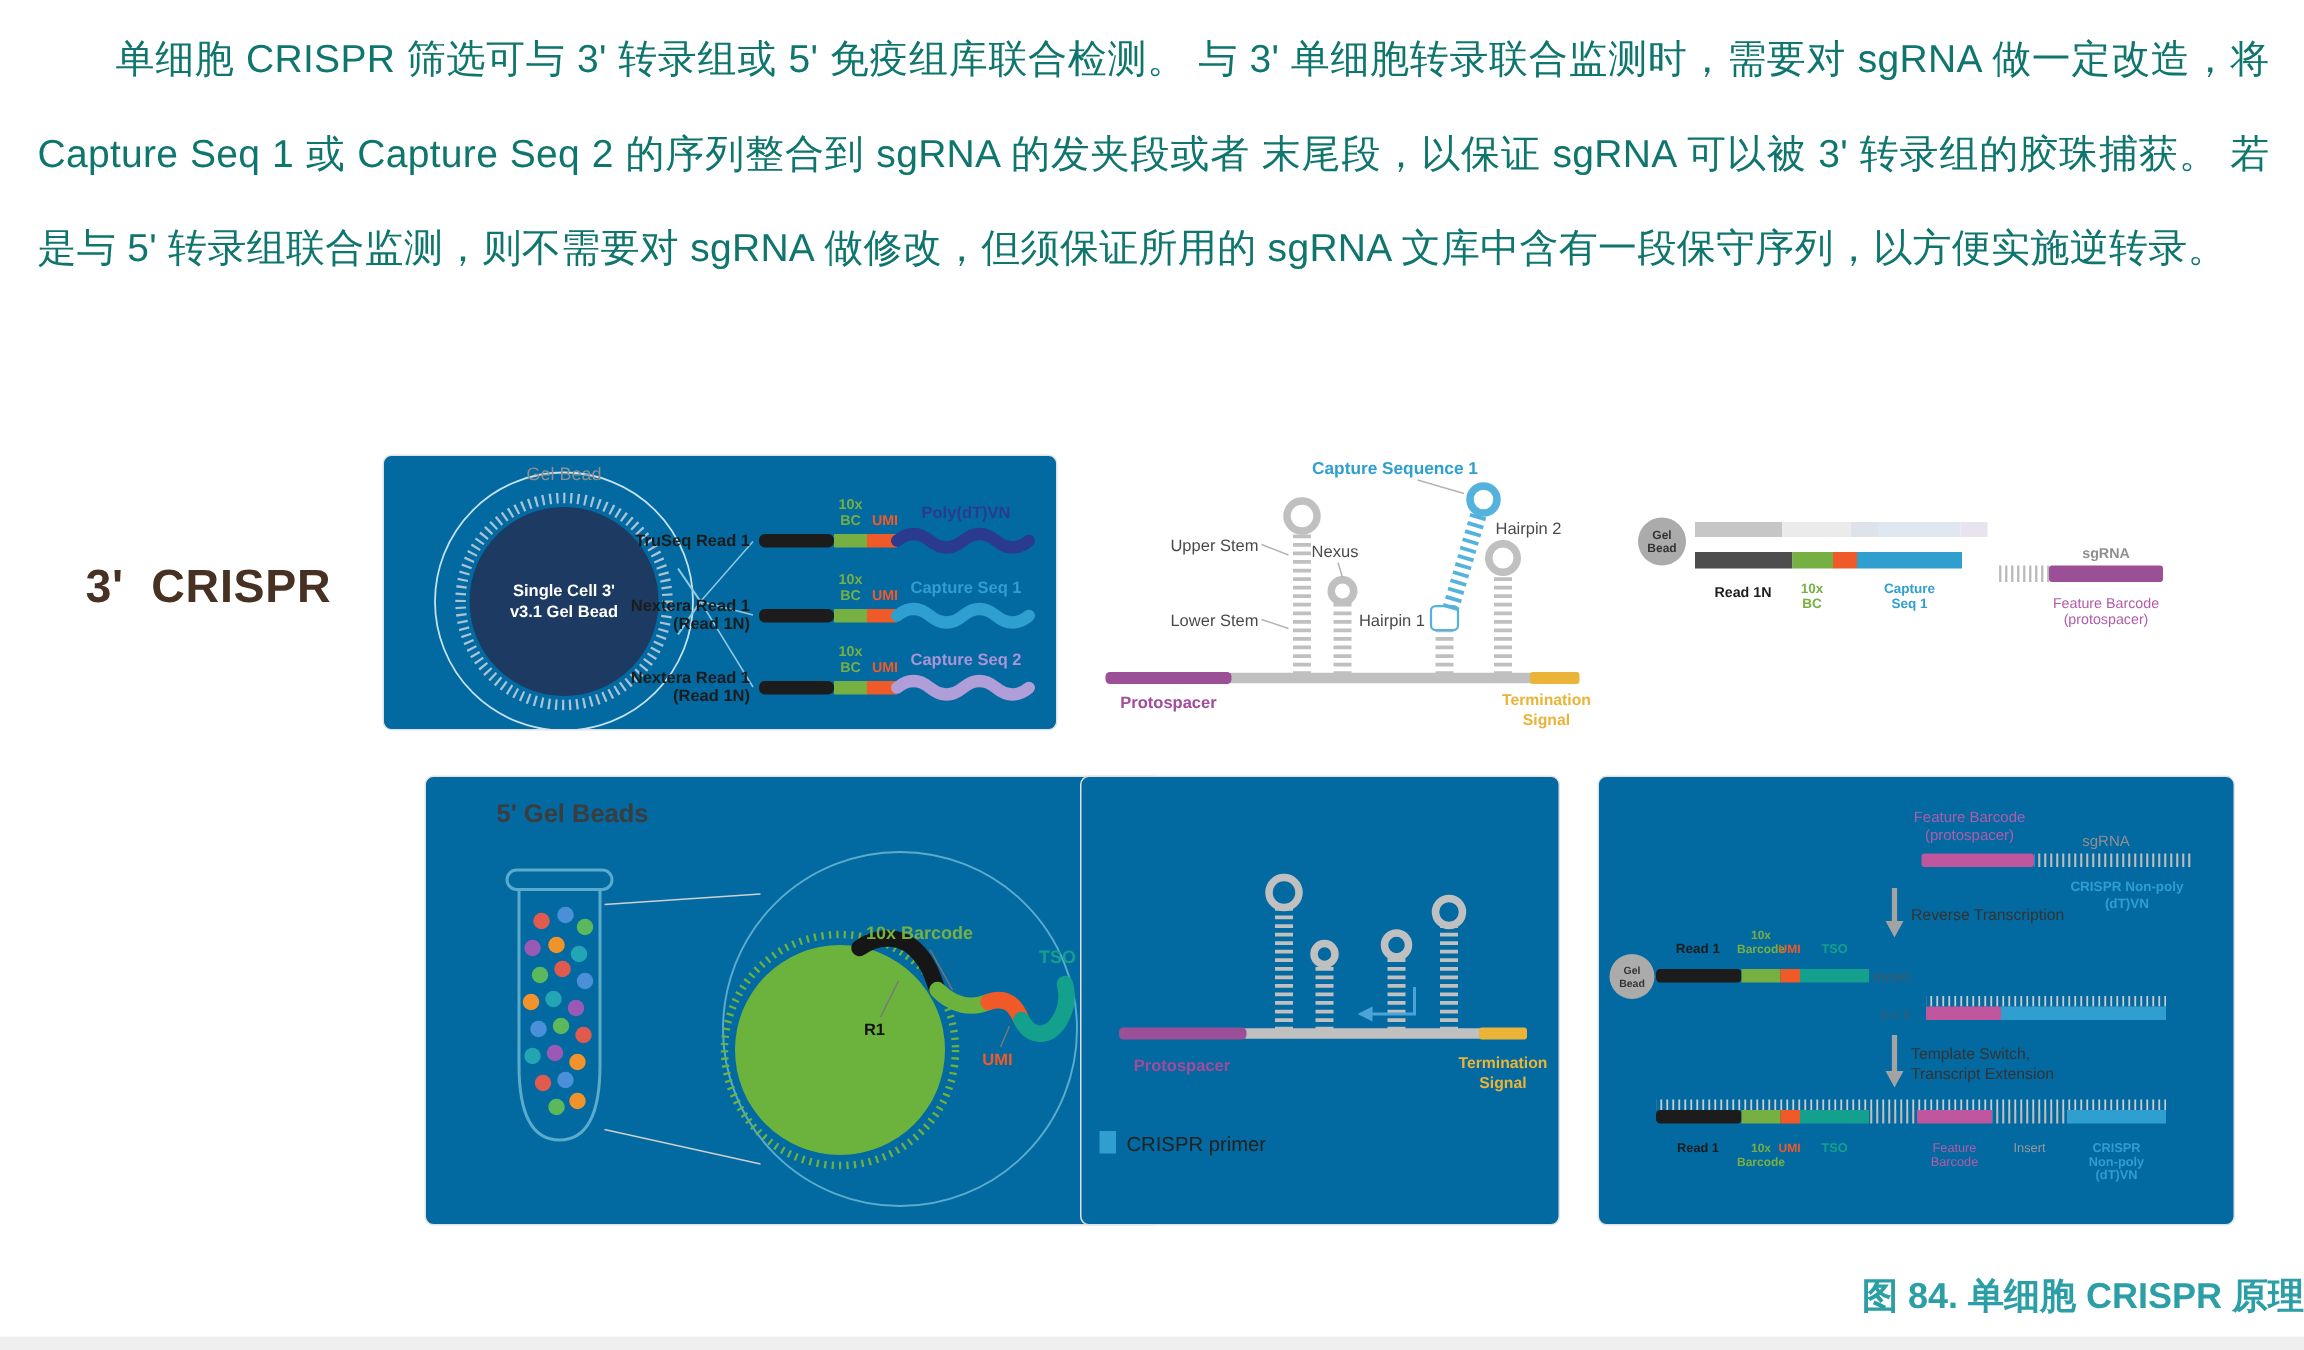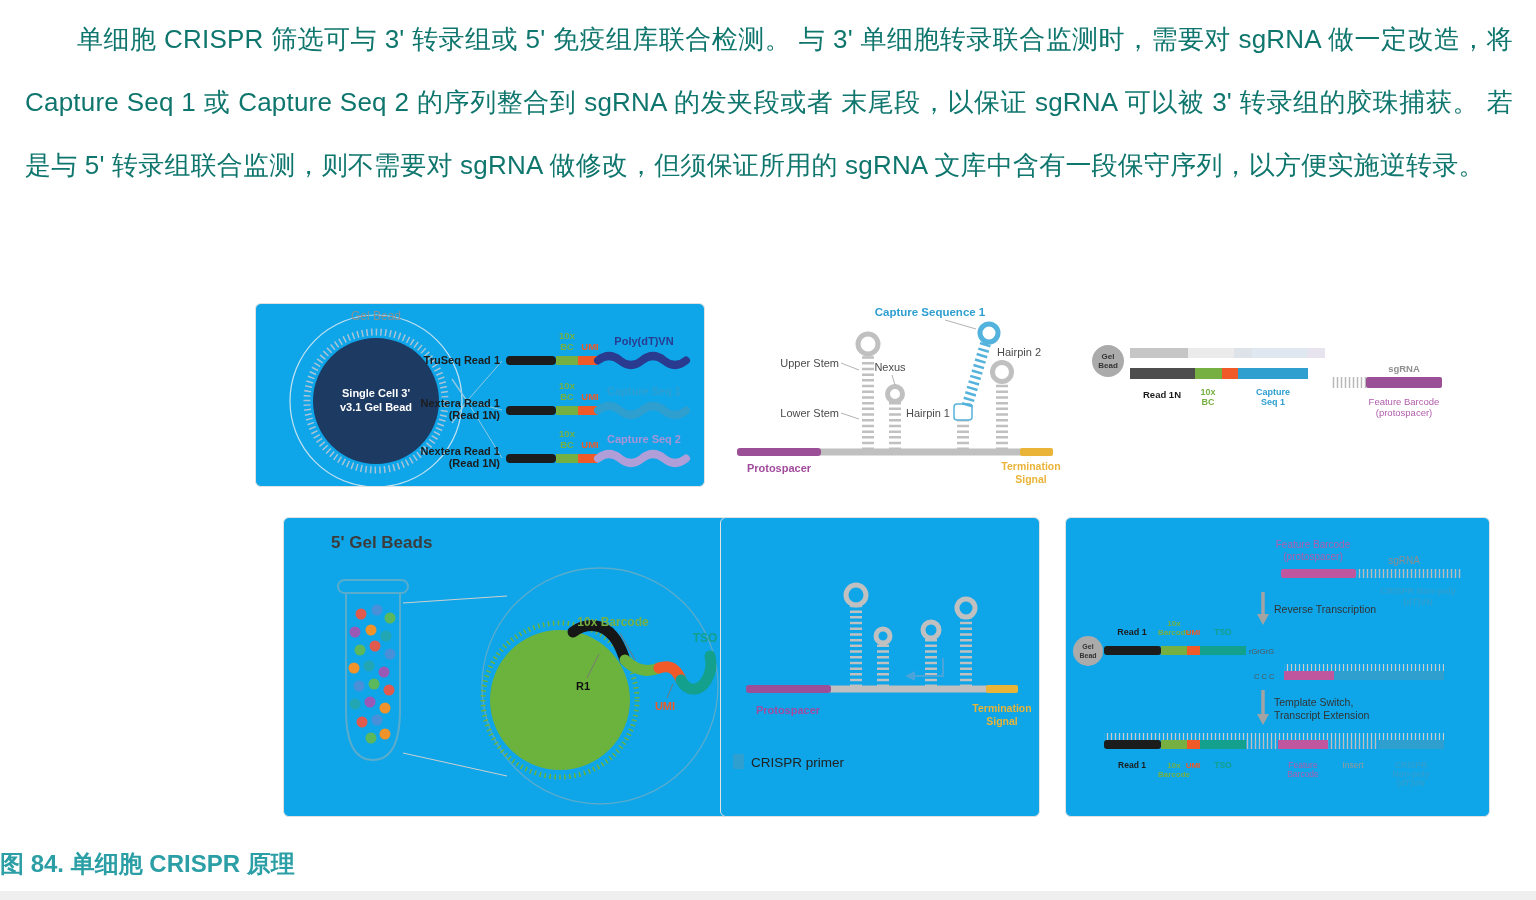--- a/index.html
+++ b/index.html
@@ -7,29 +7,29 @@
 body{width:1536px;height:900px;overflow:hidden;font-family:"Liberation Sans","DejaVu Sans",sans-serif}
 .page{position:relative;width:1536px;height:900px;background:#fff}
 .intro{position:absolute;left:25px;top:8px;width:1488px;font-size:26px;line-height:63px;color:#0f766e;text-align:justify;text-indent:2em;letter-spacing:.2px}
 .fig-row{position:absolute;left:0;width:1536px}
 .row3{top:295px;height:205px}
 .row5{top:515px;height:306px}
 .row-label{position:absolute;font-size:31px;font-weight:bold;color:#463122;white-space:pre;letter-spacing:.5px}
 .row3 .row-label{left:57px;top:78px}
 .row5 .row-label{left:57px;top:132px}
 .panel{position:absolute}
-.bordered{border:1px solid #e2e2e2;border-radius:6px;background:#0ea5e9}
+.bordered{border:1px solid #e2e2e2;border-radius:6px;background:#0369a1}
 .panel-a3{left:255px;top:8px;width:450px;height:184px}
 .panel-b3{left:735px;top:5px;width:330px;height:190px}
 .panel-c3{left:1080px;top:40px;width:395px;height:120px}
 .panel-a5{left:283px;top:2px;width:492px;height:300px}
 .panel-b5{left:720px;top:2px;width:320px;height:300px}
 .panel-c5{left:1065px;top:2px;width:425px;height:300px}
 .panel svg{display:block;width:100%;height:100%}
-.caption{position:absolute;left:0;top:848px;width:1536px;text-align:left;font-size:24px;font-weight:600;color:#2b9fa5}
+.caption{position:absolute;left:0;top:848px;width:1536px;text-align:right;font-size:24px;font-weight:600;color:#2b9fa5}
 .bottom-strip{position:absolute;left:0;bottom:0;width:1536px;height:9px;background:#efefef}
 svg text{font-family:"Liberation Sans","DejaVu Sans",sans-serif}
 .f-green{fill:#76b043;font-weight:bold}
 .f-red{fill:#f05a28;font-weight:bold}
 .f-blue{fill:#2f9fd0;font-weight:bold}
 .f-navy{fill:#2a3b8f;font-weight:bold}
 .f-lav{fill:#a995d6;font-weight:bold}
 .f-teal{fill:#13a08d;font-weight:bold}
 .f-purple{fill:#a24b9d}
 .f-yellow{fill:#e9b437}
@@ -45,20 +45,21 @@
 .ptr{stroke:#b3b3b3;stroke-width:1;fill:none}
 </style>
 </head>
 <body>
 
 <div class="page">
 
   <p class="intro">单细胞 CRISPR 筛选可与 3' 转录组或 5' 免疫组库联合检测。 与 3' 单细胞转录联合监测时，需要对 sgRNA 做一定改造，将 Capture Seq 1 或 Capture Seq 2 的序列整合到 sgRNA 的发夹段或者 末尾段，以保证 sgRNA 可以被 3' 转录组的胶珠捕获。 若是与 5' 转录组联合监测，则不需要对 sgRNA 做修改，但须保证所用的 sgRNA 文库中含有一段保守序列，以方便实施逆转录。</p>
 
   <div class="fig-row row3">
+    <div class="row-label">3'  CRISPR</div>
 
     <div class="panel bordered panel-a3">
       <svg viewBox="0 0 448 182">
         <circle cx="120" cy="97" r="86" fill="none" stroke="#c5e2f0" stroke-width="1.2"></circle>
         <text x="120" y="16" text-anchor="middle" font-size="12" class="f-gray">Gel Bead</text>
         <circle cx="120" cy="97" r="69" fill="none" stroke="#a9c3d6" stroke-width="7" stroke-dasharray="1.5 3.2"></circle>
         <circle cx="120" cy="97" r="63" fill="#1d3a62"></circle>
         <text x="120" y="93" text-anchor="middle" font-size="11" class="f-white">Single Cell 3'</text>
         <text x="120" y="107" text-anchor="middle" font-size="11" class="f-white">v3.1 Gel Bead</text>
         <path d="M196,75 L211,97 L196,119" fill="none" stroke="#8fc8e2" stroke-width="1.4"></path>

